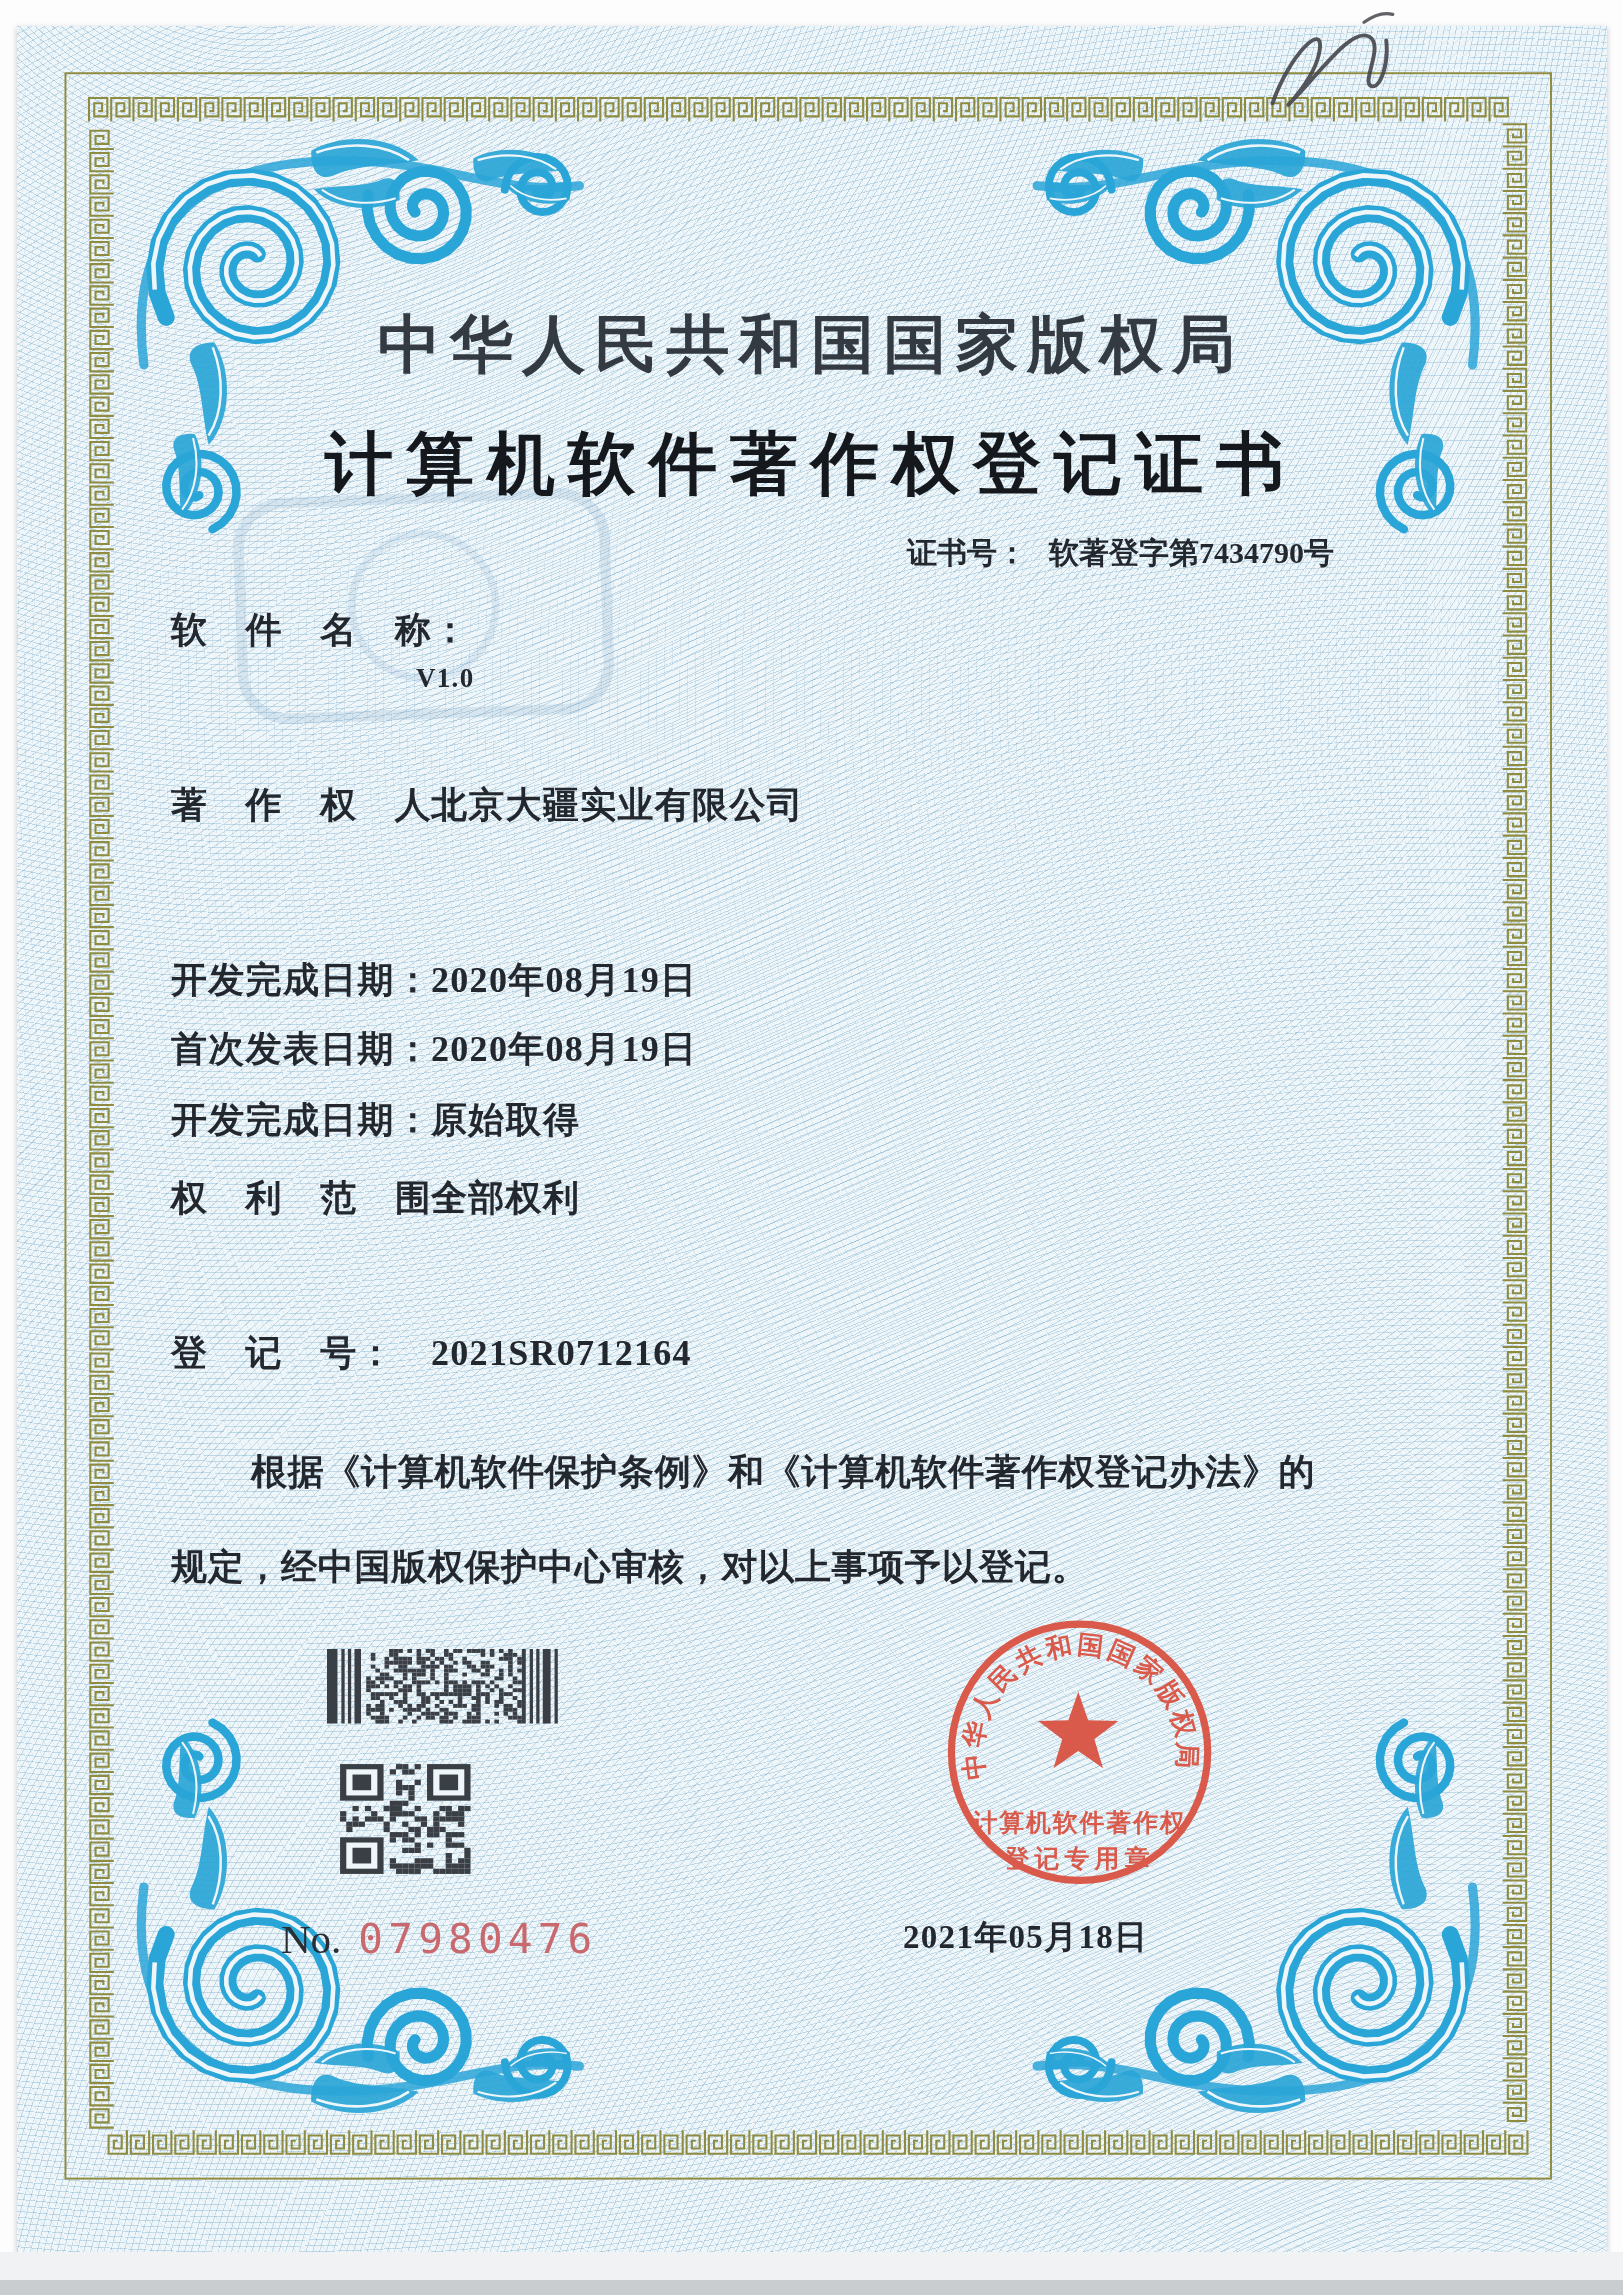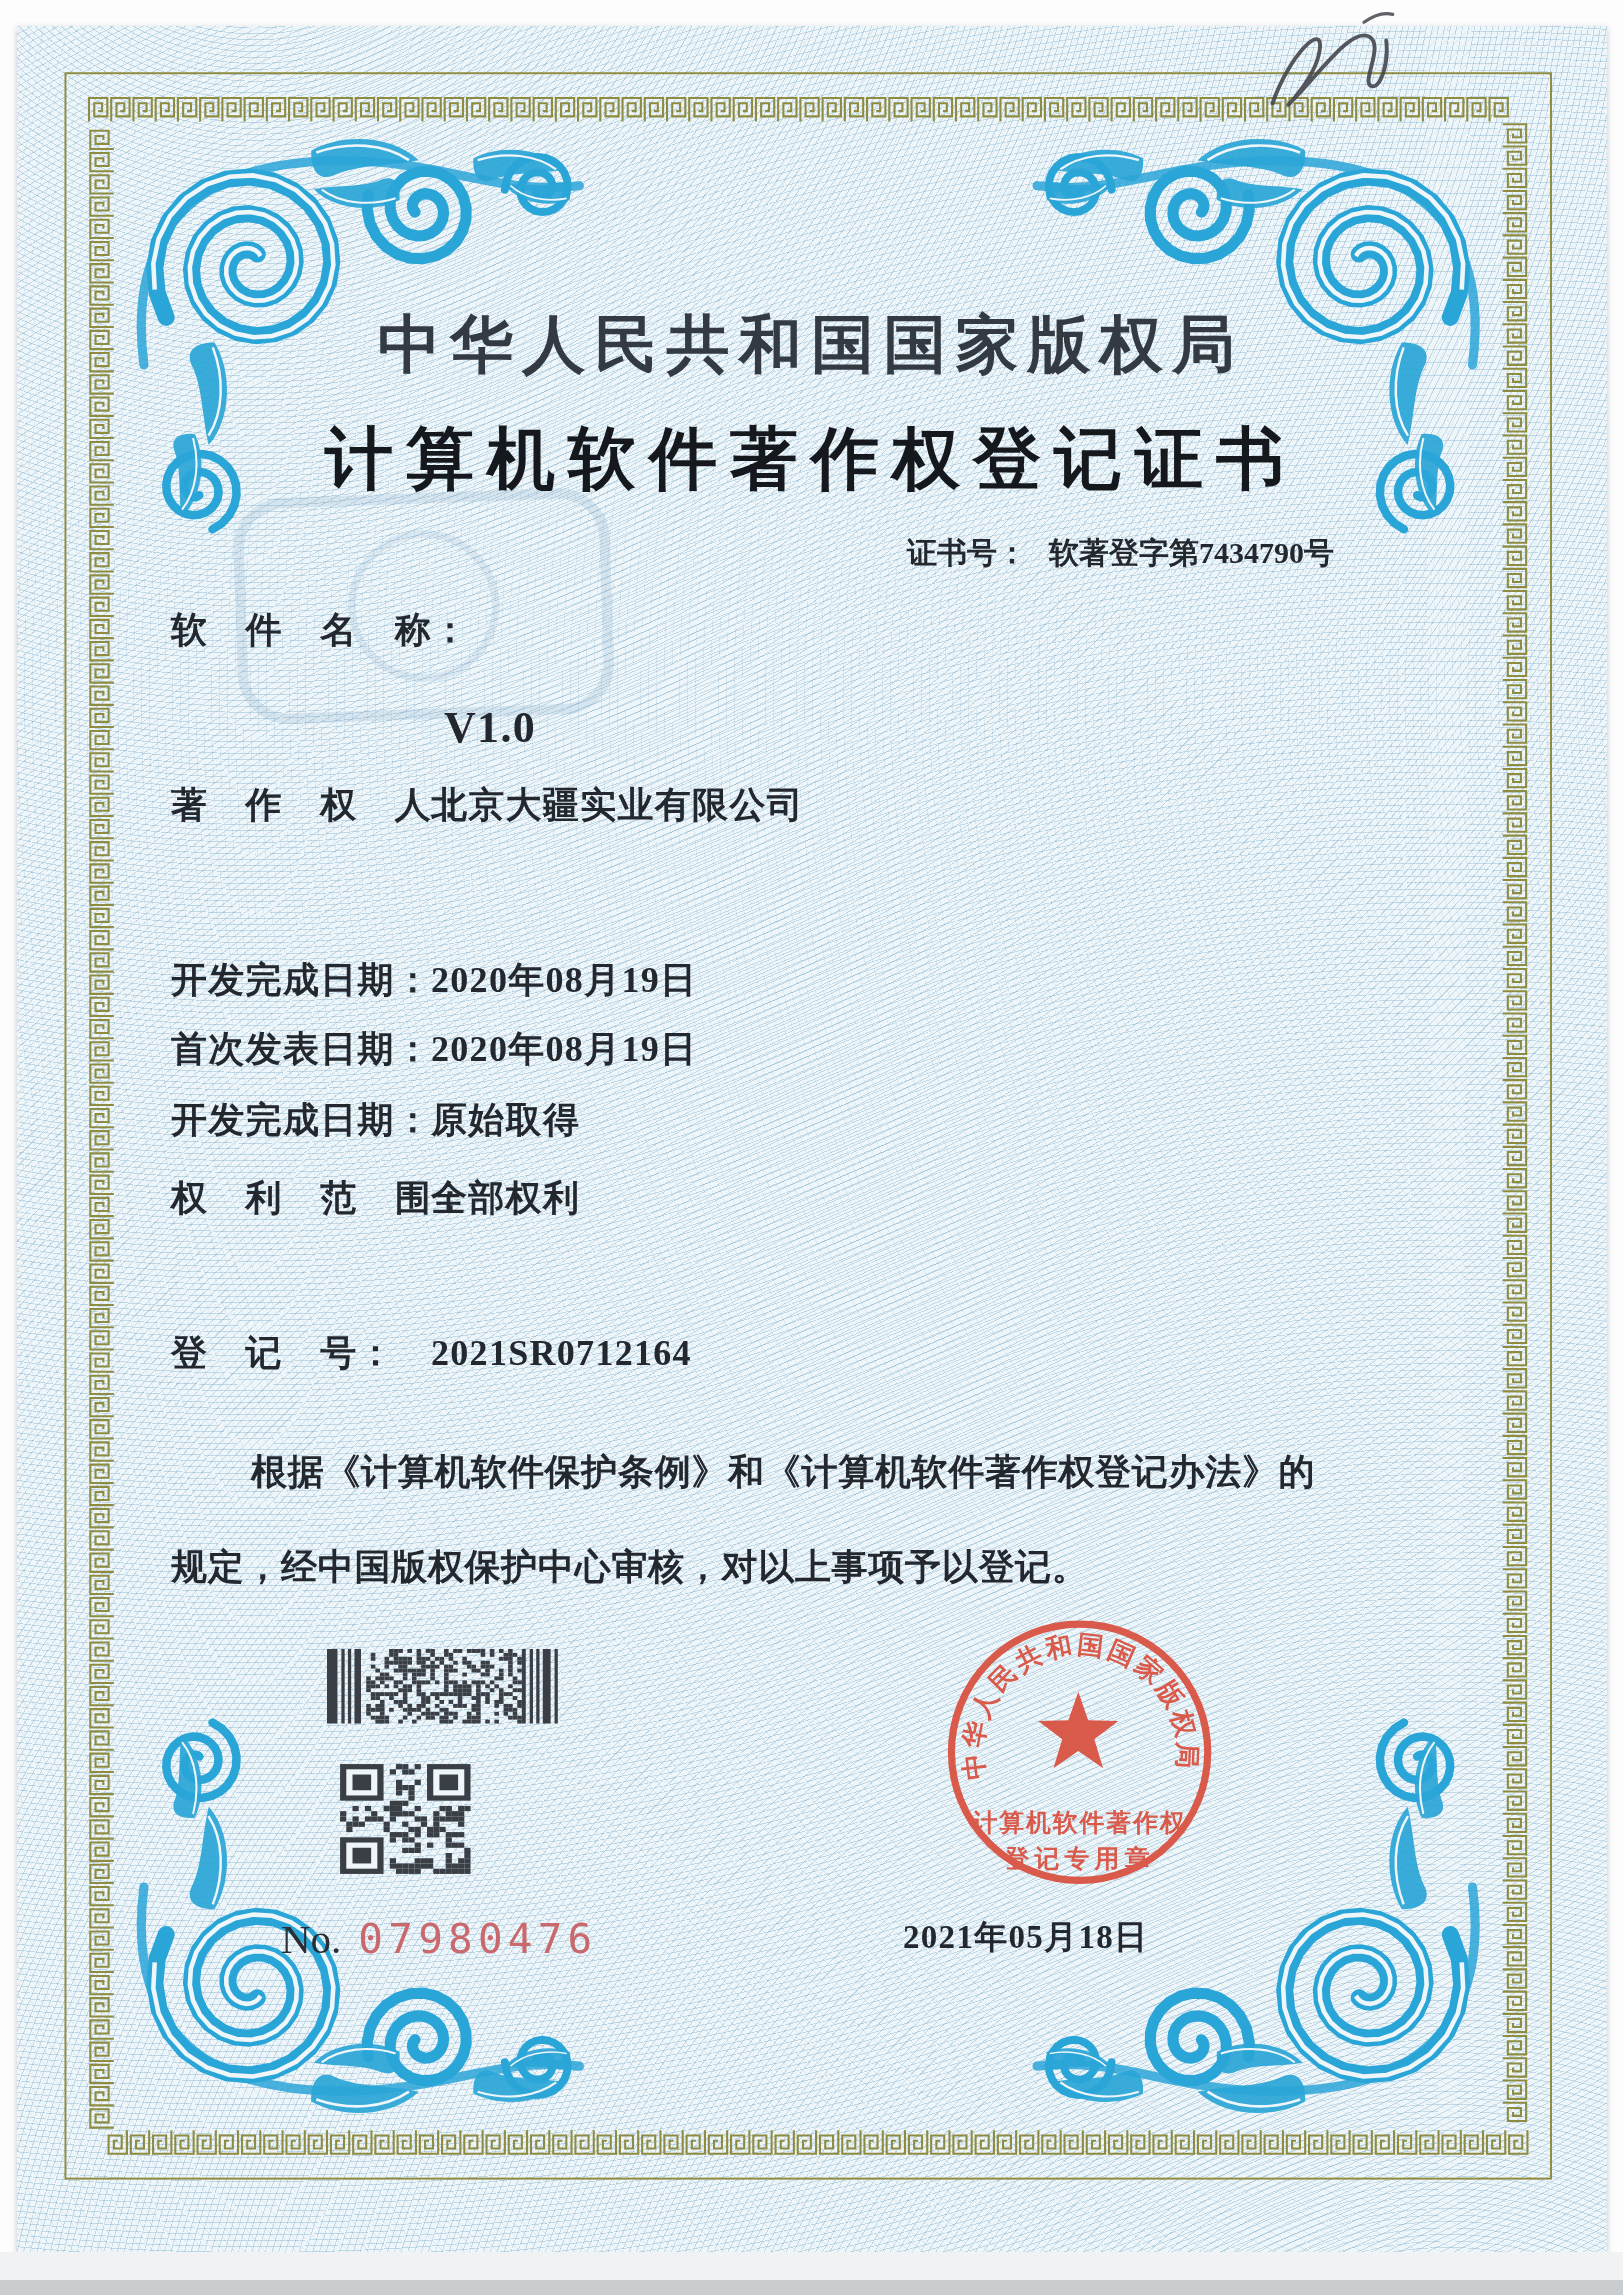--- a/index.html
+++ b/index.html
@@ -10,24 +10,24 @@
          background-image:
            repeating-radial-gradient(circle at 15% -10%, rgba(100,155,190,.33) 0 0.9px, rgba(100,155,190,0) 0.9px 5.9px),
            repeating-radial-gradient(circle at 90% 115%, rgba(100,155,190,.30) 0 0.9px, rgba(100,155,190,0) 0.9px 6.5px),
            repeating-radial-gradient(circle at 130% 30%, rgba(120,170,200,.18) 0 0.7px, rgba(120,170,200,0) 0.7px 7.8px);
          box-shadow:0 2px 5.9px rgba(60,70,80,.30);}
   .scan-bottom{position:absolute;left:0;top:2252px;width:1623px;height:43px;background:#f1f2f3;}
   .scan-edge{position:absolute;left:0;top:2280px;width:1623px;height:15.7px;background:#c9cdd0;}
   svg.deco{position:absolute;left:0;top:0;width:1623px;height:2295px;}
   .txt{position:absolute;color:#23272e;font-weight:700;white-space:pre;line-height:1.15;}
   .title{left:85px;top:309px;width:1452px;text-align:center;font-size:63px;letter-spacing:9.2px;color:#343a41;}
-  .subtitle{left:85px;top:425px;width:1452px;text-align:center;font-size:68px;letter-spacing:13px;color:#15191d;font-family:Liberation Mono, monospace;}
+  .subtitle{left:85px;top:425px;width:1452px;text-align:center;font-size:68px;letter-spacing:13px;color:#15191d;}
   .certline{left:907px;top:536px;font-size:30px;display:flex;gap:22px;}
   .row{left:171px;display:grid;grid-template-columns:260px auto;font-size:36px;letter-spacing:1.3px;}
-  .r0{top:610px;} .r0b{left:444px;top:663px;font-size:44px;letter-spacing:1.3px;margin-top:40px;}
+  .r0{top:610px;} .r0b{left:416px;top:663px;font-size:27px;letter-spacing:1.3px;}
   .r1{top:785px;} .r2{top:960px;} .r3{top:1029px;} .r4{top:1100px;} .r5{top:1178px;} .r6{top:1333px;}
   .st1{left:251px;top:1452px;font-size:36px;letter-spacing:0.7px;}
   .st2{left:171px;top:1547px;font-size:36px;letter-spacing:0.7px;}
   .serial{left:281px;top:1916px;font-size:41px;font-weight:400;display:flex;gap:17px;color:#2a2e33;align-items:center;}
   .serial .num{font-family:"DejaVu Sans Mono",monospace;letter-spacing:5.2px;color:#c9686d;}
   .issuedate{left:903px;top:1873px;width:366px;font-size:33px;letter-spacing:1.3px;margin-top:46px;}
 </style>
 </head>
 <body>
 

